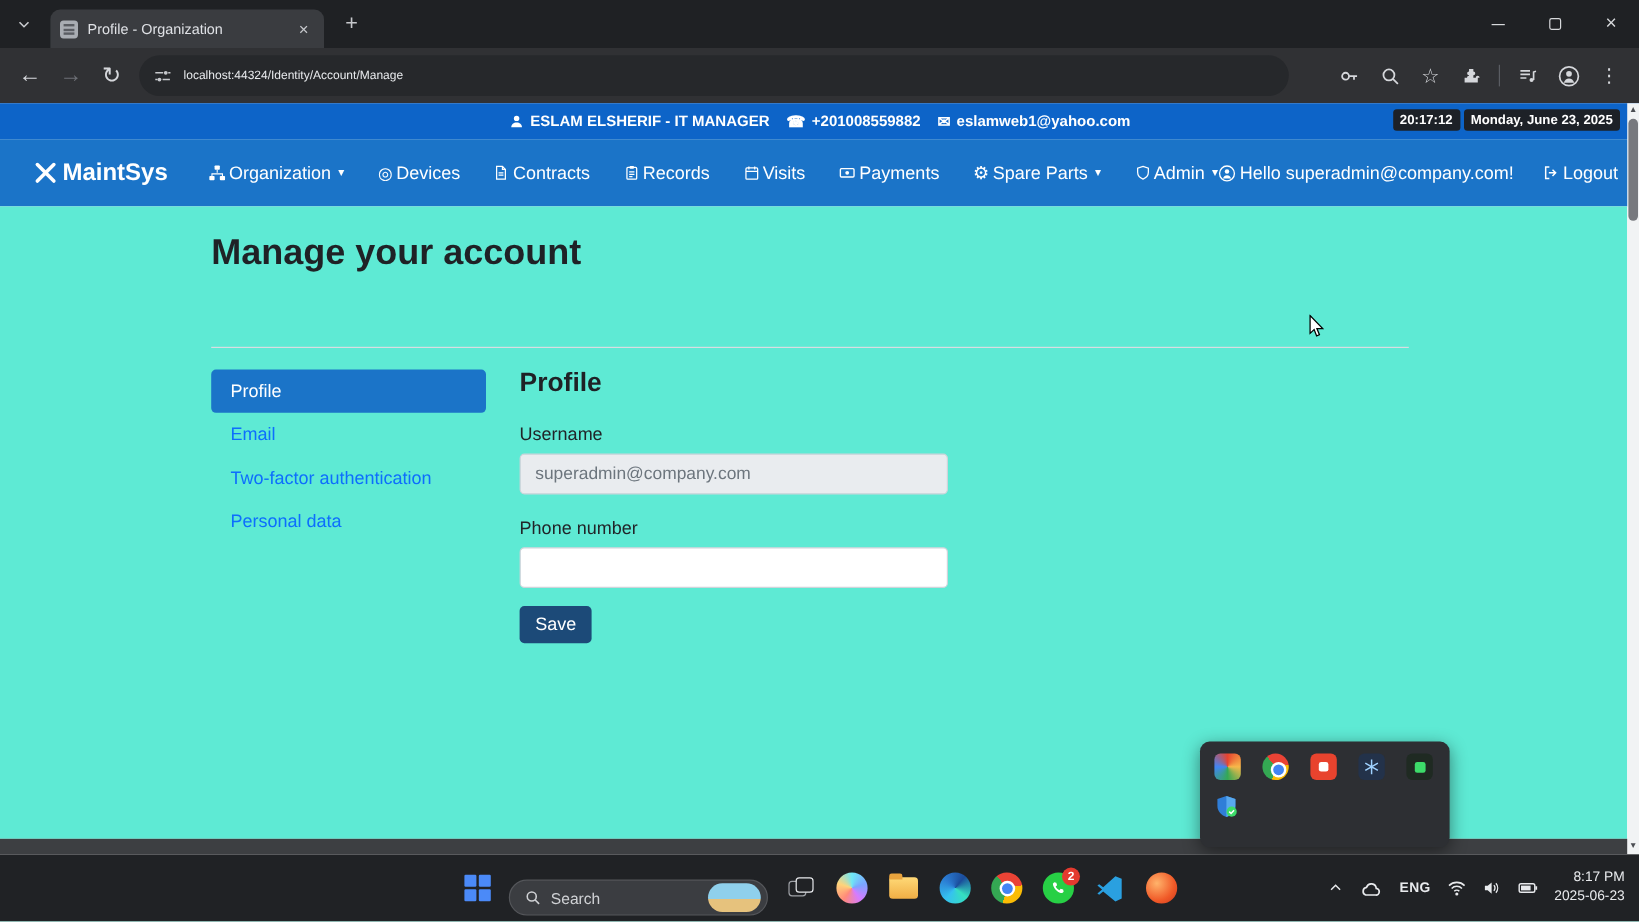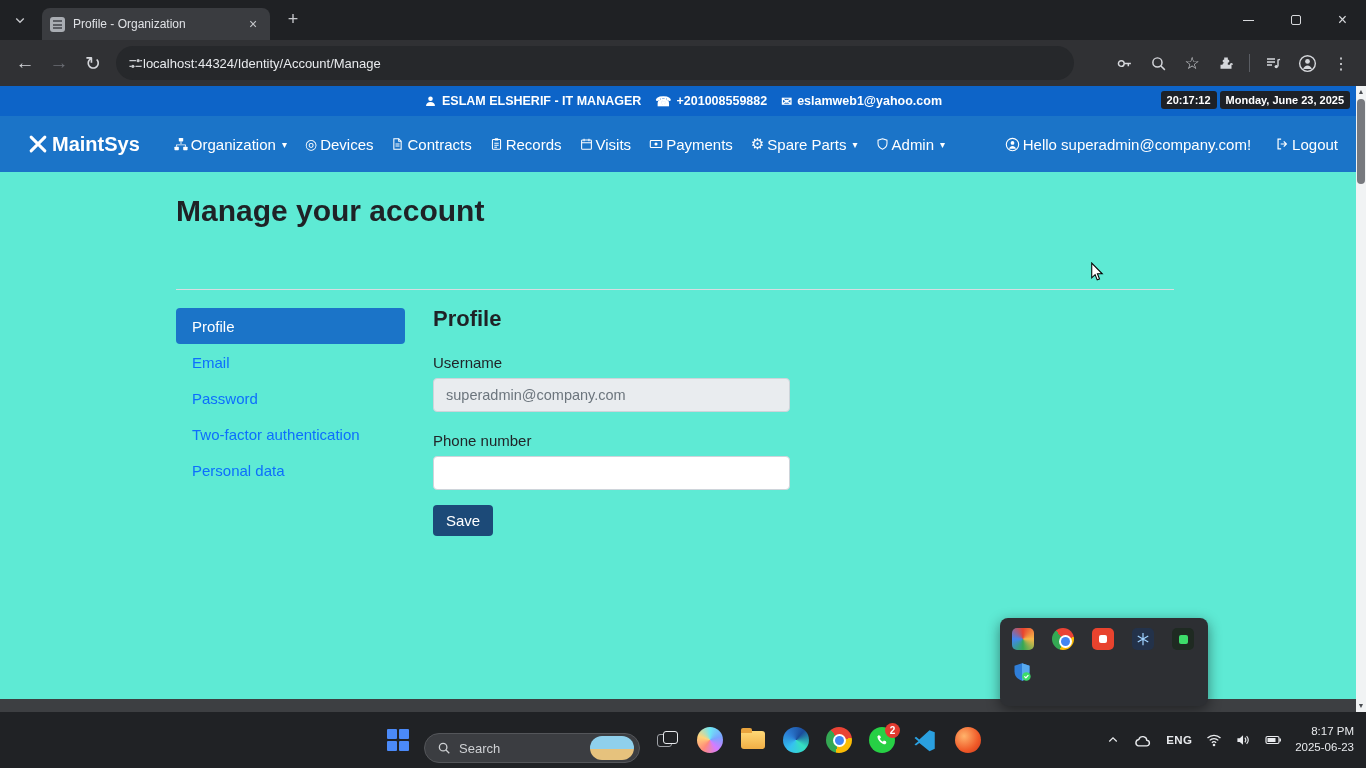--- a/index.html
+++ b/index.html
@@ -19,35 +19,35 @@
   .newtab { width:26px; height:26px; margin-left:10px; color:#c6c8cc; font-size:18px; line-height:24px; text-align:center; border-radius:50%; }
   .wincontrols { margin-left:auto; display:flex; height:40px; }
   .winbtn { width:47px; height:40px; display:flex; align-items:center; justify-content:center; color:#d7d9dc; font-size:13px; }
   .winbtn .minline { width:11px; height:1px; background:#d7d9dc; }
   .winbtn .maxsq { width:10px; height:10px; border:1px solid #d7d9dc; border-radius:2px; }
 
   #toolbar { left:0; top:40px; width:1366px; height:46px; background:#303134; display:flex; align-items:center; padding:0 8px; }
   .navbtn { width:30px; height:30px; display:flex; align-items:center; justify-content:center; color:#d5d7db; font-size:19px; border-radius:50%; margin:0 2px; }
   .navbtn.disabled { color:#6c6f75; }
   .omnibox { width:958px; height:34px; background:#26282b; border-radius:17px; margin-left:6px; display:flex; align-items:center; padding:0 12px; color:#e8eaed; }
-  .omni-url { font-size:13px; }
+  .omni-url { font-size:10px; margin-left:10px; }
   .tool-icons { margin-left:auto; display:flex; align-items:center; }
   .tico { width:30px; height:30px; display:flex; align-items:center; justify-content:center; color:#d5d7db; margin:0 2px; border-radius:50%; }
   .tsep { width:1px; height:18px; background:#5a5d63; margin:0 6px; }
 
   
   #topbar { left:0; top:86px; width:1366px; height:30px; background:#0d64c8; color:#fff; display:flex; align-items:center; justify-content:center; gap:14px; font-size:12.5px; font-weight:bold; }
   .tb-item { display:flex; align-items:center; gap:5px; }
   .badges { position:absolute; right:16px; top:5px; display:flex; gap:3px; }
   .badge { background:#1d2127; color:#fff; font-size:11px; font-weight:bold; padding:3px 6px; border-radius:3px; white-space:nowrap; }
 
   
   #navbar { left:0; top:116px; width:1366px; height:56px; background:#1b74c8; color:#fff; display:flex; align-items:center; padding:0 28px; }
   .brand { display:flex; align-items:center; gap:4px; font-size:20px; font-weight:bold; color:#fff; }
-  .menu { display:flex; align-items:center; gap:18px; margin-left:34px; }
+  .menu { display:flex; align-items:center; gap:28px; margin-left:34px; }
   .mitem { display:flex; align-items:center; gap:3px; font-size:15px; color:#fff; cursor:pointer; white-space:nowrap; }
   .caret { font-size:10px; margin-left:3px; }
   .nav-right { margin-left:auto; display:flex; align-items:center; gap:24px; }
 
   
   #content { left:0; top:172px; width:1356px; height:527px; background:#5eead4; }
   .h1 { position:absolute; left:176px; top:22px; font-size:30px; font-weight:bold; color:#1f2226; }
   .h2 { position:absolute; left:176px; top:73px; font-size:20px; font-weight:bold; color:#1f2226; }
   .hr { position:absolute; left:176px; top:117px; width:998px; height:1px; background:#d9dde1; }
   .sidenav { position:absolute; left:176px; top:136px; width:229px; display:flex; flex-direction:column; }
@@ -279,21 +279,20 @@
   </div>
 </div>
 
 <div class="abs" id="content">
   <div class="h1">Manage your account</div>
   <div class="hr"></div>
 
   <div class="sidenav">
     <div class="snav-item active">Profile</div>
     <div class="snav-item">Email</div>
-    <div class="snav-item">Password</div>
     <div class="snav-item">Two-factor authentication</div>
     <div class="snav-item">Personal data</div>
   </div>
 
   <div class="sec-title">Profile</div>
   <div class="flabel" style="top:182px;">Username</div>
   <input class="finput" style="top: 206px;" disabled="" value="superadmin@company.com">
   <div class="flabel" style="top:260px;">Phone number</div>
   <input class="finput" style="top: 284px;" value="">
   <button class="savebtn">Save</button>

